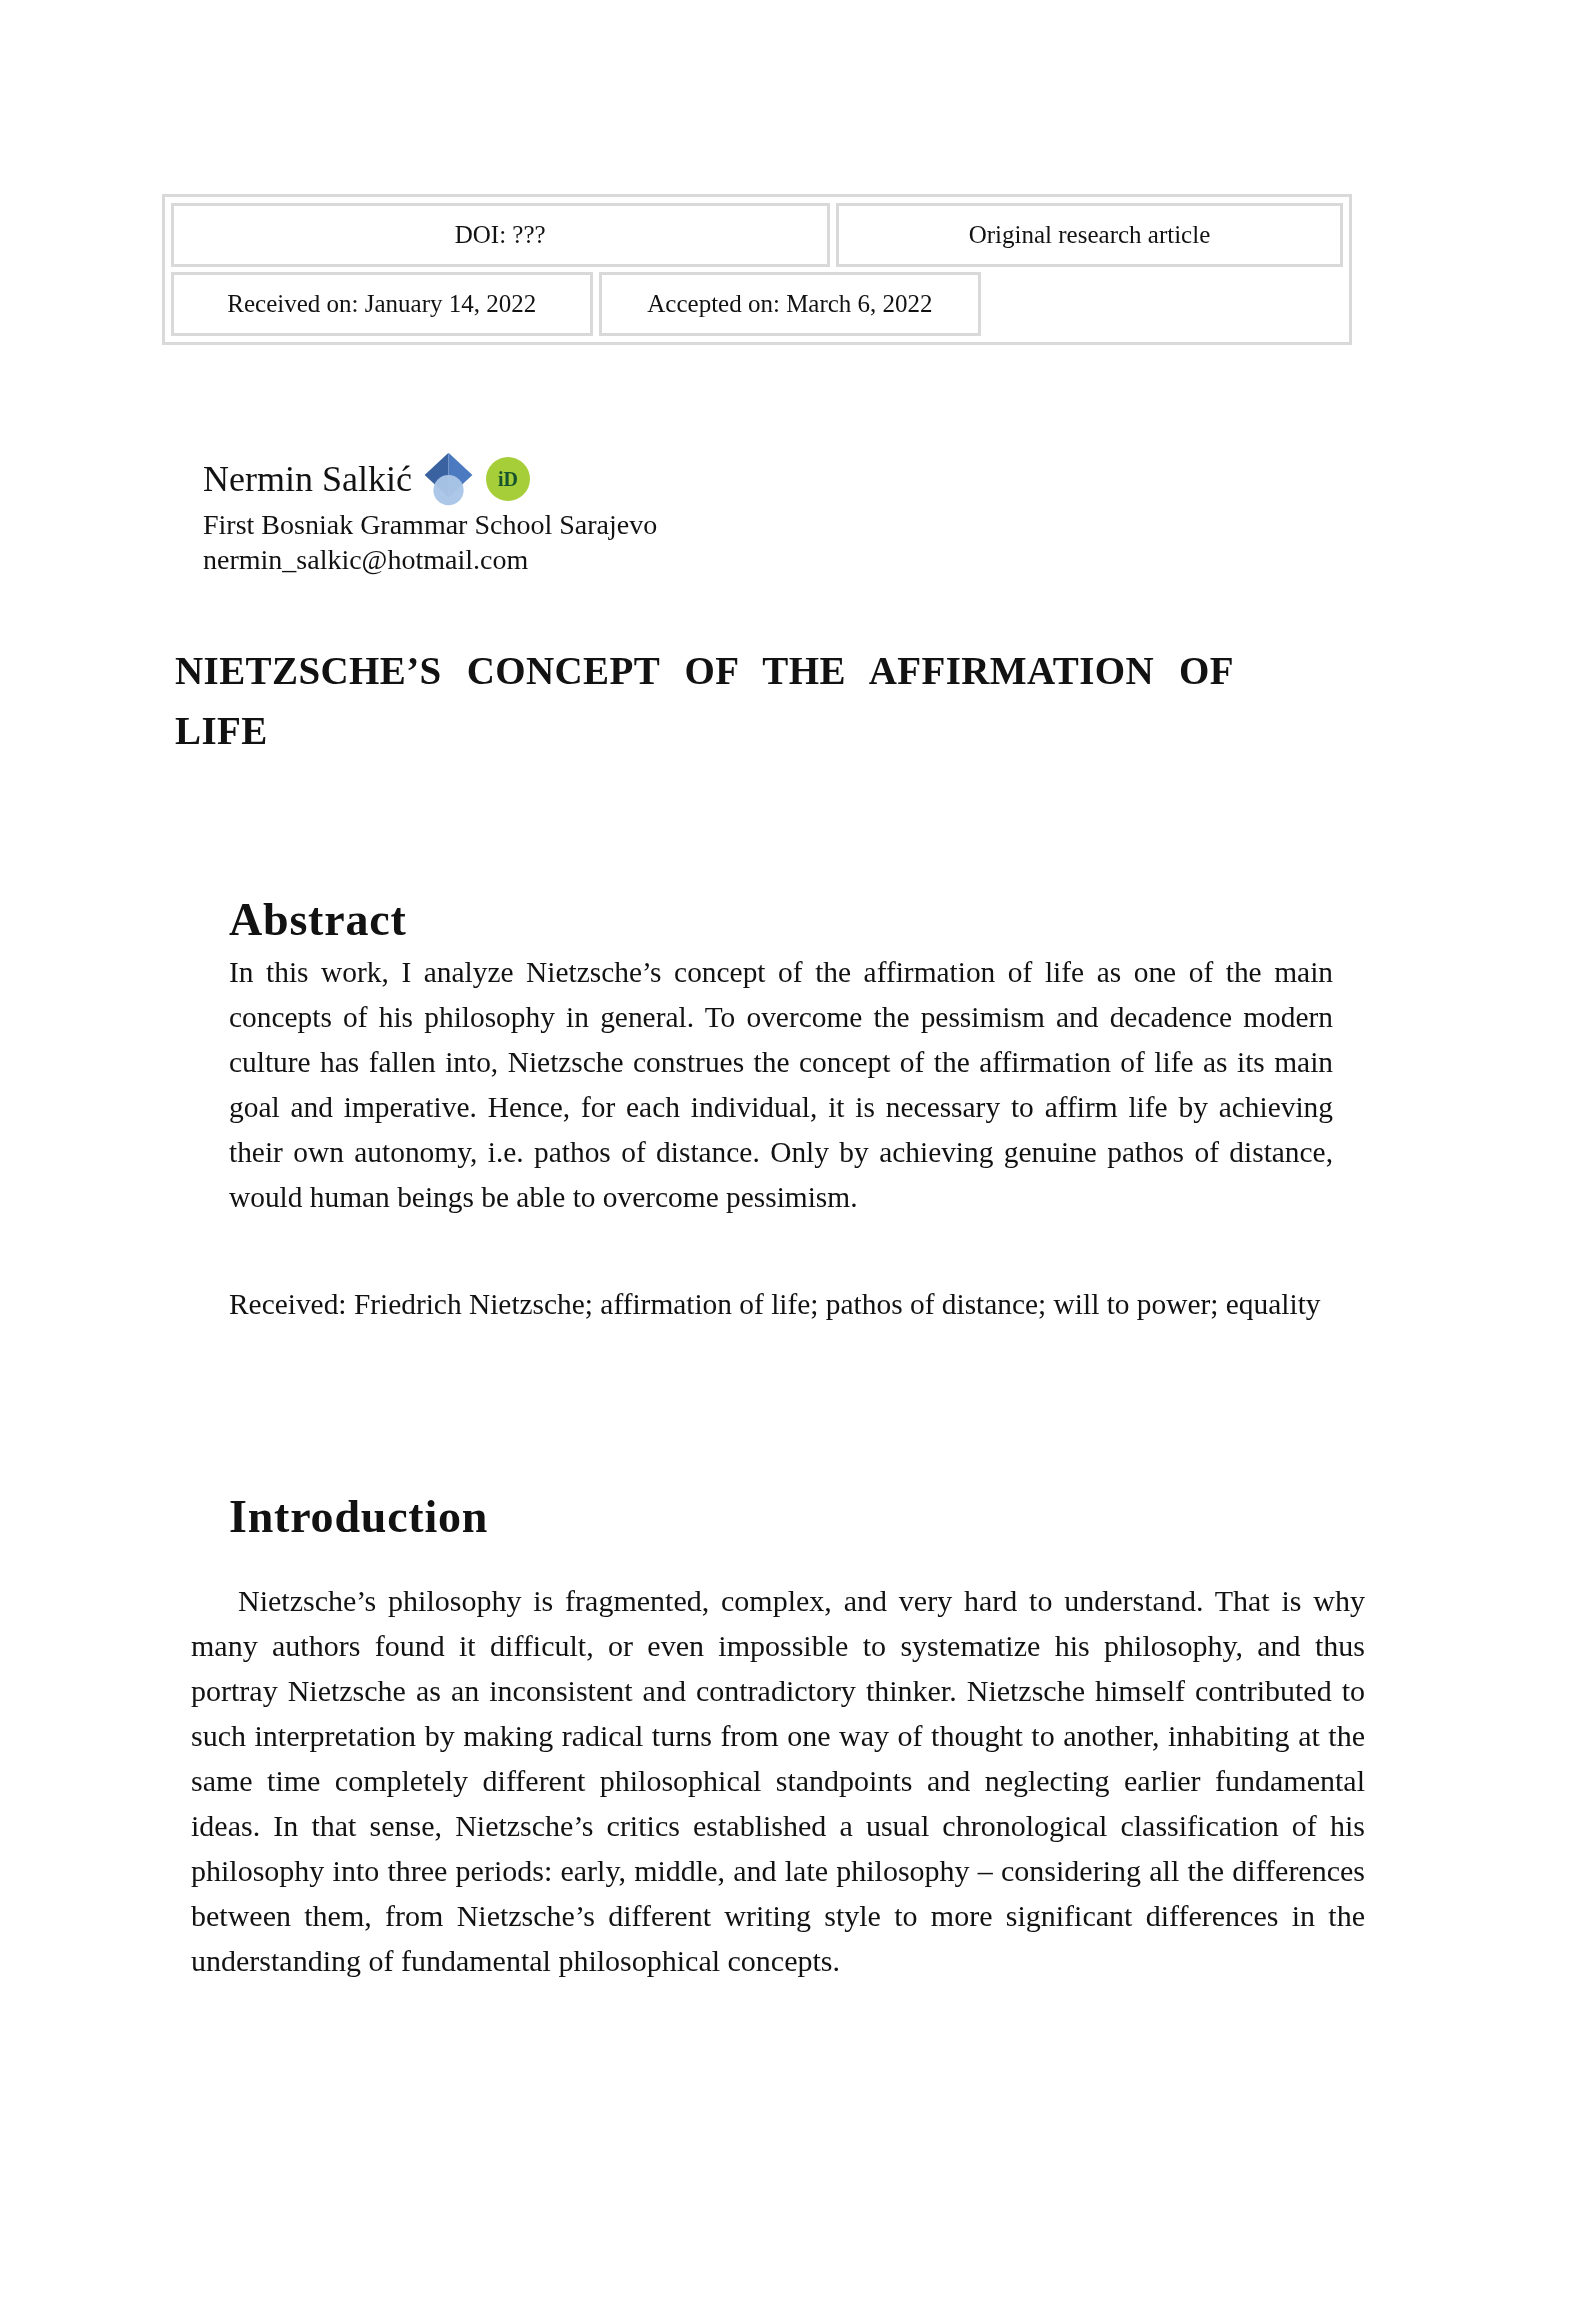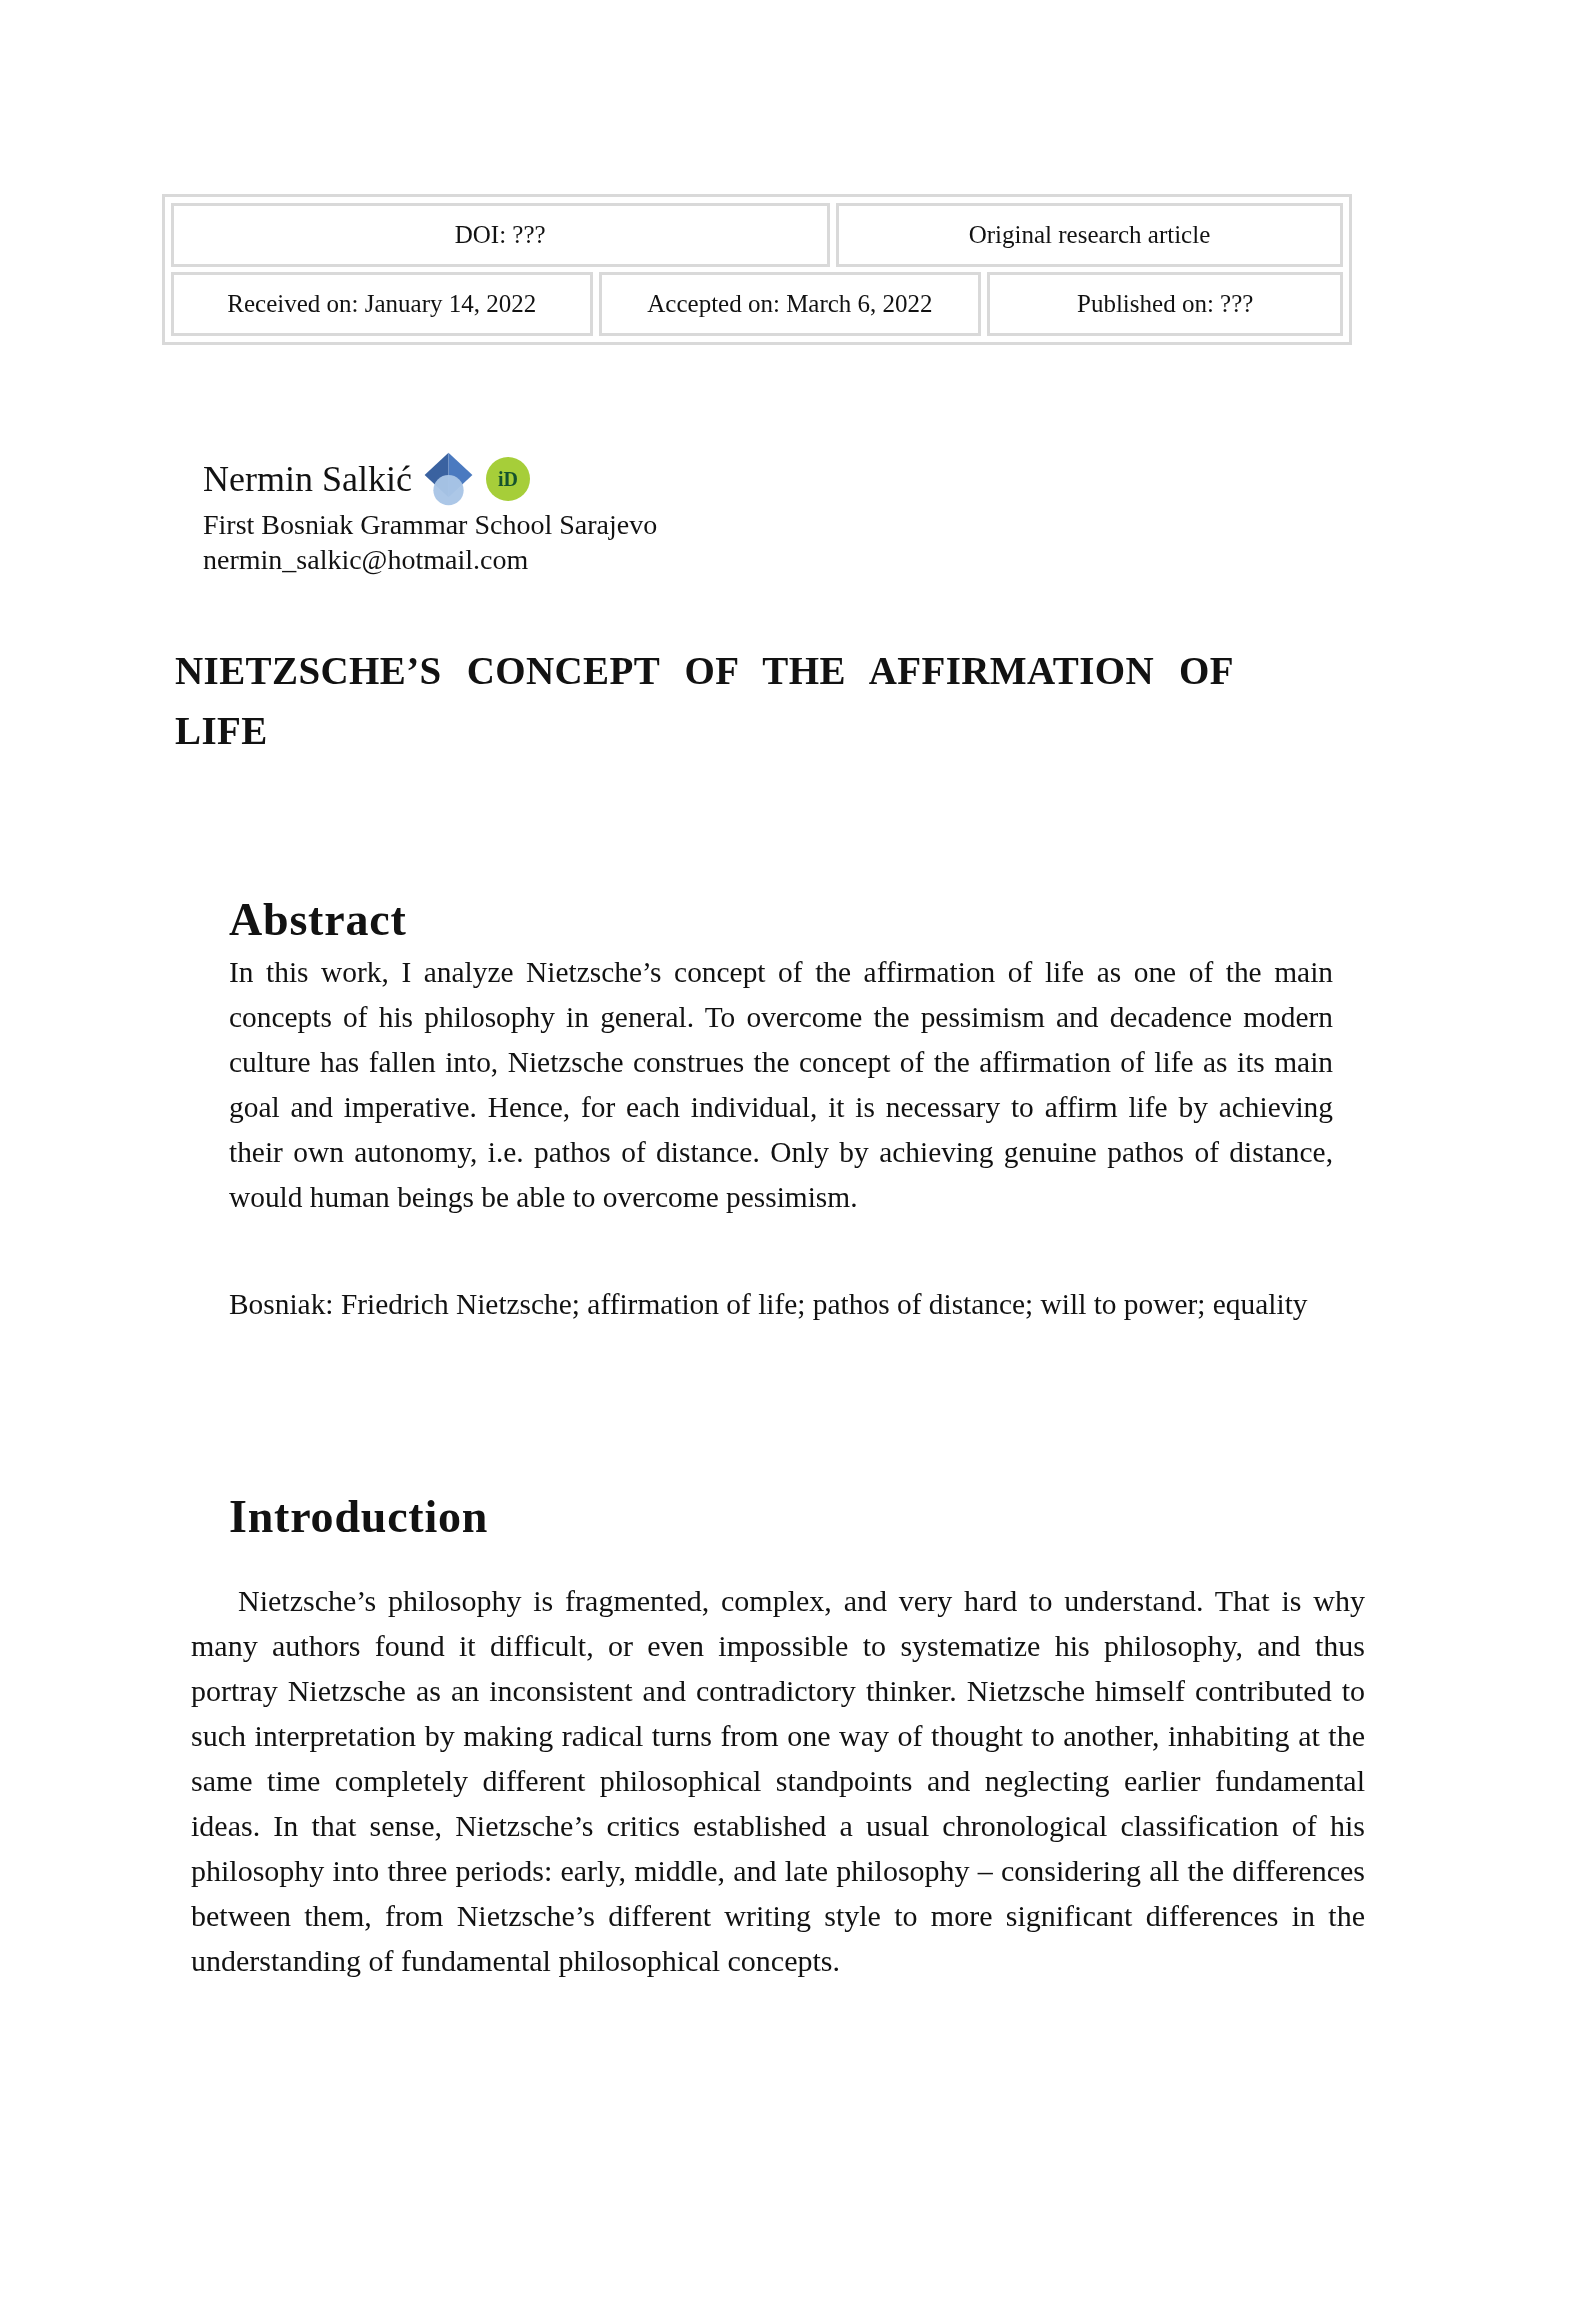--- a/index.html
+++ b/index.html
@@ -103,21 +103,20 @@
 <div class="page">
 
   <div class="meta-table">
     <div class="meta-row r1">
       <div class="meta-cell">DOI: ???</div>
       <div class="meta-cell">Original research article</div>
     </div>
     <div class="meta-row r2">
       <div class="meta-cell">Received on: January 14, 2022</div>
       <div class="meta-cell">Accepted on: March 6, 2022</div>
-      <div class="meta-cell">Published on: ???</div>
     </div>
   </div>
 
   <div class="author-block">
     <div class="author-line">
       <span class="author-name">Nermin Salkić</span>
       <span class="icon cap-icon">
         <svg width="51" height="56" viewBox="0 0 64 70" xmlns="http://www.w3.org/2000/svg">
           <polygon points="32,2 2,30 32,58" fill="#3a62a0"></polygon>
           <polygon points="32,2 62,30 32,58" fill="#4b7ac0"></polygon>
@@ -127,19 +126,19 @@
       <span class="icon orcid-icon">iD</span>
     </div>
     <div class="author-affiliation">First Bosniak Grammar School Sarajevo</div>
     <div class="author-email">nermin_salkic@hotmail.com</div>
   </div>
 
   <h1 class="article-title">NIETZSCHE’S CONCEPT OF THE AFFIRMATION OF LIFE</h1>
 
   <h2 class="section-heading abstract-heading">Abstract</h2>
   <p class="abstract-body">In this work, I analyze Nietzsche’s concept of the affirmation of life as one of the main concepts of his philosophy in general. To overcome the pessimism and decadence modern culture has fallen into, Nietzsche construes the concept of the affirmation of life as its main goal and imperative. Hence, for each individual, it is necessary to affirm life by achieving their own autonomy, i.e. pathos of distance. Only by achieving genuine pathos of distance, would human beings be able to overcome pessimism.</p>
-  <p class="keywords"><span>Bosniak:</span> <span>Friedrich Nietzsche; affirmation of life; pathos of distance; will to power; equality</span></p>
+  <p class="keywords"><span>Received:</span> <span>Friedrich Nietzsche; affirmation of life; pathos of distance; will to power; equality</span></p>
 
   <h2 class="section-heading intro-heading">Introduction</h2>
   <p class="intro-body">Nietzsche’s philosophy is fragmented, complex, and very hard to understand. That is why many authors found it difficult, or even impossible to systematize his philosophy, and thus portray Nietzsche as an inconsistent and contradictory thinker. Nietzsche himself contributed to such interpretation by making radical turns from one way of thought to another, inhabiting at the same time completely different philosophical standpoints and neglecting earlier fundamental ideas. In that sense, Nietzsche’s critics established a usual chronological classification of his philosophy into three periods: early, middle, and late philosophy – considering all the differences between them, from Nietzsche’s different writing style to more significant differences in the understanding of fundamental philosophical concepts.</p>
 
 </div>
 
 
 </body></html>

